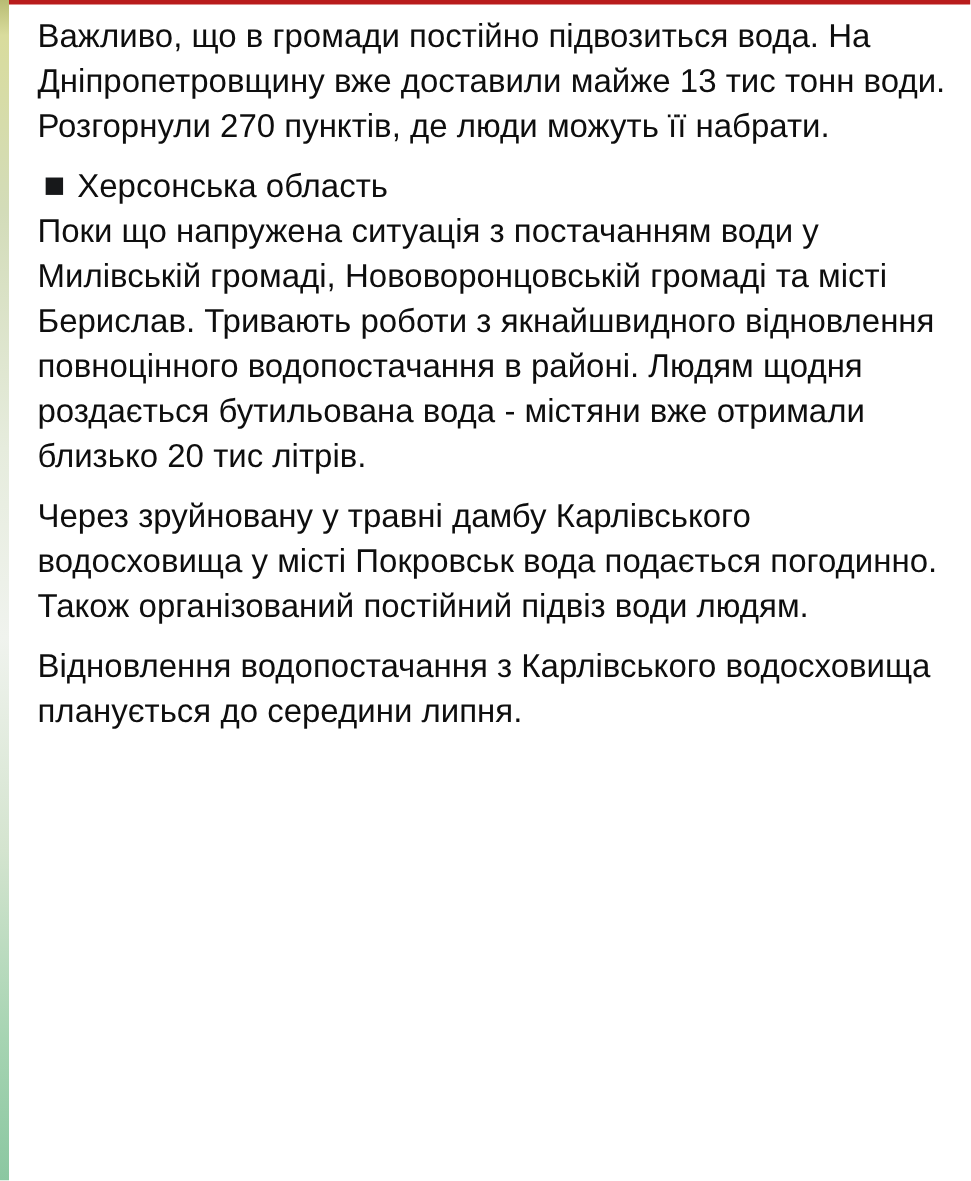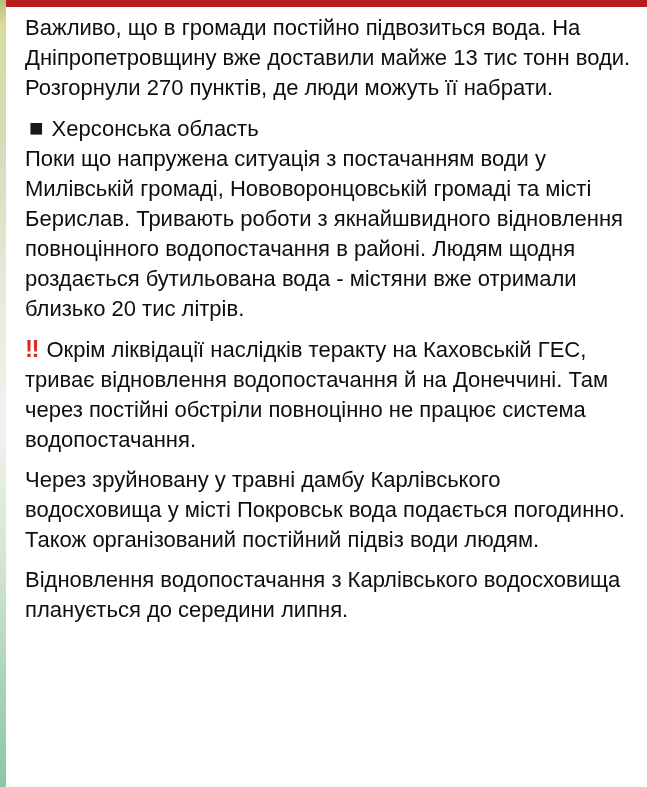--- a/index.html
+++ b/index.html
@@ -30,21 +30,21 @@
       #a6d4b2 88%,
       #8bc7a1 100%);
   }
   .message-bubble {
     position: absolute;
     left: 6px;
     top: 0;
     right: 0;
     bottom: 0;
     background: #ffffff;
-    border-top: 7px solid #b91c1c;
+    border-top: 3px solid #b91c1c;
     box-sizing: border-box;
     padding: 6px 16px 0 19px;
   }
   .message-text {
     font-size: 22px;
     line-height: 30px;
     color: #0e0e0e;
   }
   p.para {
     margin: 0 0 10px 0;
@@ -70,17 +70,16 @@
 </head>
 <body>
 
 <div class="chat-bg-strip"></div>
 
 <div class="message-bubble">
   <div class="message-text">
       <p class="para"><span>Важливо, що в громади постійно підвозиться вода. На Дніпропетровщину вже доставили майже 13 тис тонн води. Розгорнули 270 пунктів, де люди можуть її набрати.</span></p>
       <p class="para"><span class="emoji black-square-icon">■</span><span>Херсонська область
 Поки що напружена ситуація з постачанням води у Милівській громаді, Нововоронцовській громаді та місті Берислав. Тривають роботи з якнайшвидного відновлення повноцінного водопостачання в районі. Людям щодня роздається бутильована вода - містяни вже отримали близько 20 тис літрів.</span></p>
-      <p class="para"><span class="emoji double-exclamation-icon">‼</span><span>Окрім ліквідації наслідків теракту на Каховській ГЕС, триває відновлення водопостачання й на Донеччині. Там через постійні обстріли повноцінно не працює система водопостачання.</span></p>
       <p class="para"><span>Через зруйновану у травні дамбу Карлівського водосховища у місті Покровськ вода подається погодинно. Також організований постійний підвіз води людям.</span></p>
       <p class="para"><span>Відновлення водопостачання з Карлівського водосховища планується до середини липня.</span></p>
     </div>
 </div>
 
 </body></html>

